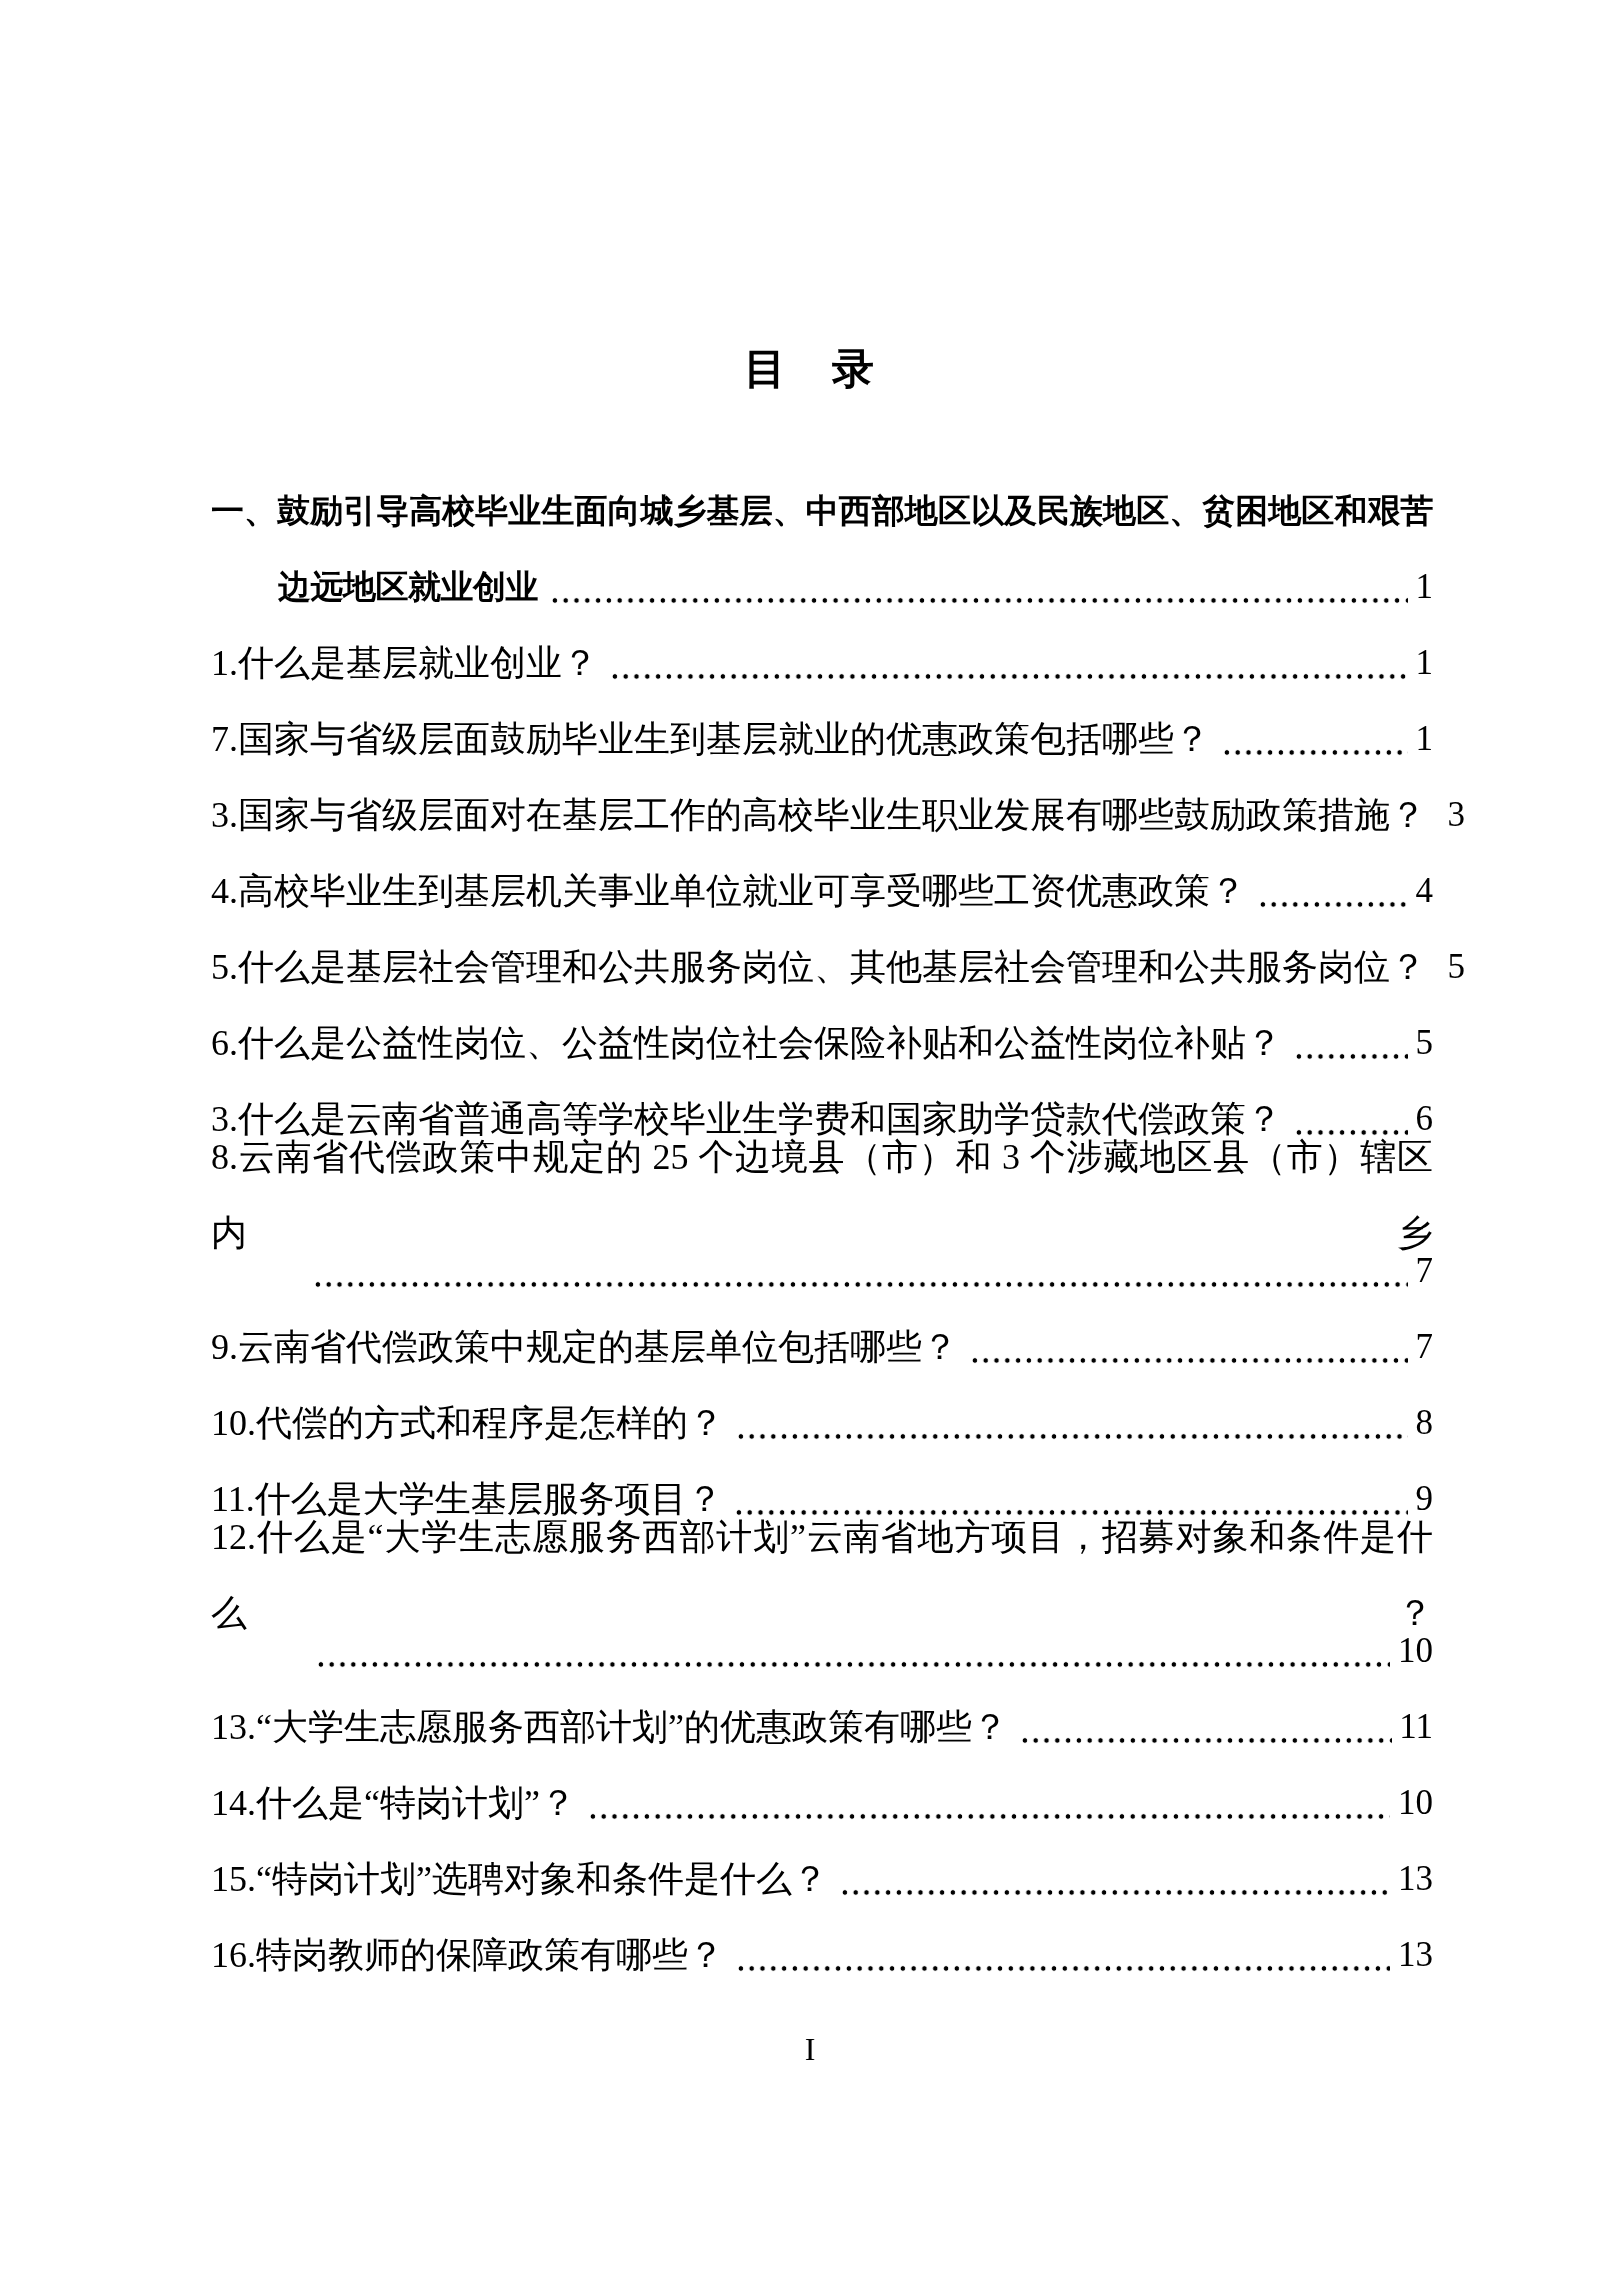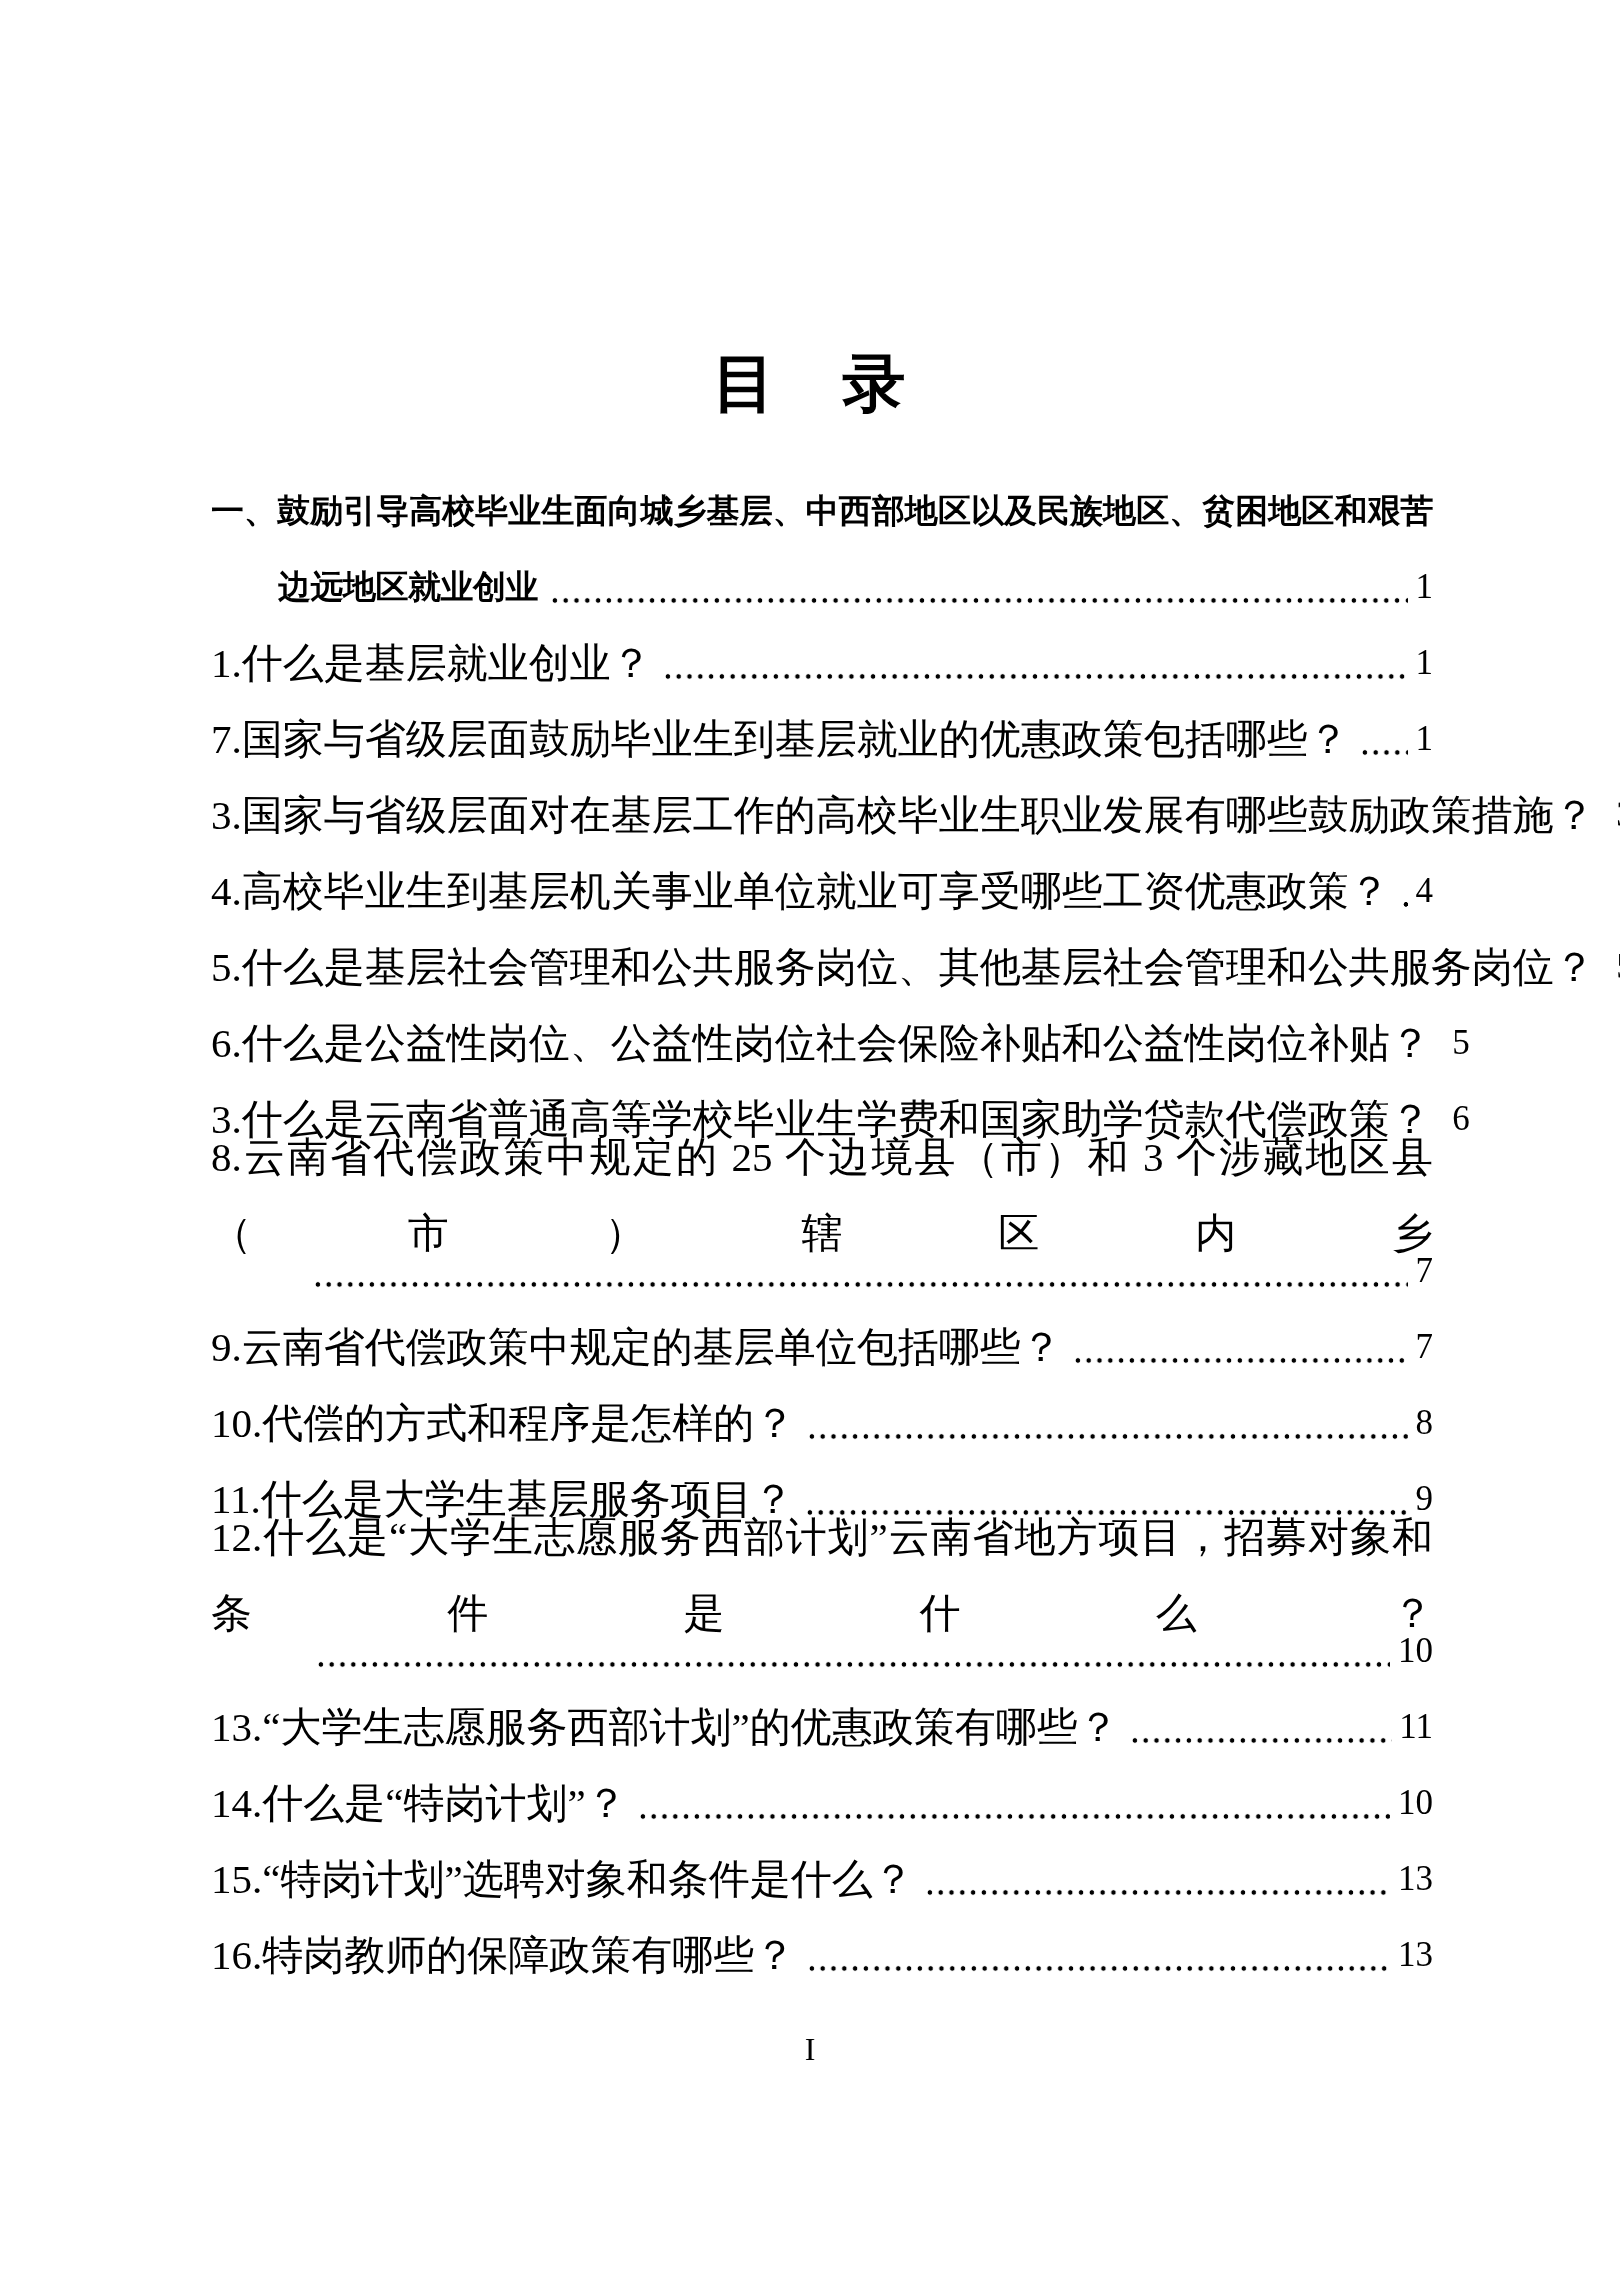--- a/index.html
+++ b/index.html
@@ -10,39 +10,39 @@
     margin:0 auto;
     overflow:hidden;
     color:#000;
   }
   .doc-title{
     position:absolute;
     top:341px;left:0;right:0;
     text-align:center;
     font-family:"Liberation Serif","DejaVu Serif",serif;
     font-weight:bold;
-    font-size:63px;
+    font-size:42px;
     letter-spacing:2px;
   }
   .toc{
     position:absolute;
     top:473px;
     left:211px;
     width:1222px;
   }
   .toc-row{
     height:76px;
     display:flex;
     align-items:center;
   }
   .toc-row .txt{
     white-space:nowrap;
     line-height:76px;
     font-family:"Liberation Serif","DejaVu Serif",serif;
-    font-size:41px;
+    font-size:36px;
   }
   .toc-row .pg{
     white-space:nowrap;
     line-height:76px;
     font-family:"Liberation Serif","DejaVu Serif",serif;
     font-size:35px;
   }
   .toc-row.heading .txt{
     font-family:"Liberation Sans","DejaVu Sans",sans-serif;
     font-weight:bold;

